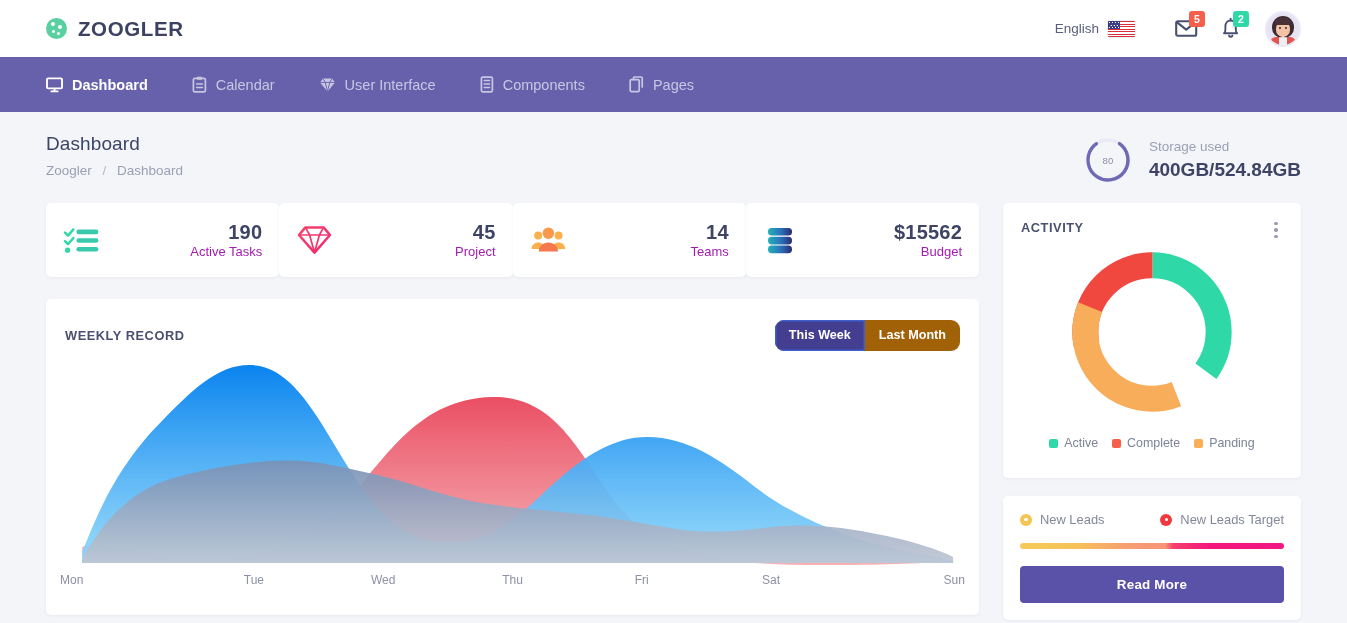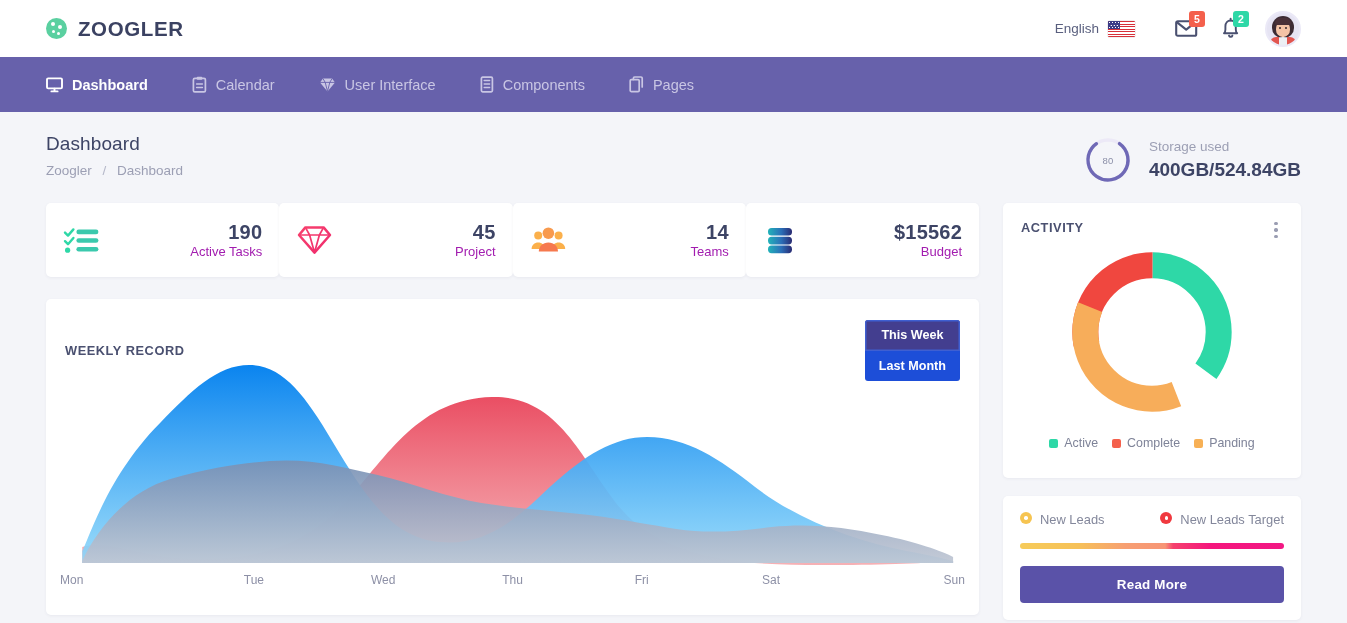--- a/index.html
+++ b/index.html
@@ -172,27 +172,27 @@
 
   .chart-panel { margin-top: 22px; height: 316px; position:relative; padding: 0; }
   .chart-head {
     display:flex; align-items:center;
     padding: 21px 19px 0 19px;
     justify-content: center;
   }
   .chart-title {
     font-size: 12.8px; font-weight: 700; letter-spacing:.55px; color:#4a5070;
   }
-  .toggle { margin-left:auto; display:flex; border-radius:3px; overflow:hidden;flex-direction:column; }
+  .toggle { margin-left:auto; display:flex; border-radius:9px; overflow:hidden; }
   .toggle button {
     font-family: inherit; font-size: 12.6px; font-weight: 700; color:#fff;
     border: none; cursor:pointer; padding: 9px 14px; line-height:1;
   }
   .toggle button.on { background:#433e8f; box-shadow: 0 0 0 1.5px #3f5fd1 inset; }
-  .toggle button.off { background:#1d4ed8; }
+  .toggle button.off { background:#a16207; }
 
   .chart-area { position:absolute; left:0; right:0; top:52px; height: 224px; }
   .chart-area svg { display:block; width:100%; height:100%; }
   .chart-xaxis {
     position:absolute; left:0; right:0; bottom: 28px;
     display:flex; padding: 0 14px;
   }
   .chart-xaxis span {
     flex:1; text-align:center; font-size:12px; color:#8d90a6;
   }
@@ -207,21 +207,21 @@
   .dots i { width:3.4px; height:3.4px; border-radius:50%; background:#9a9db2; display:block; }
 
   .donut-wrap { display:flex; justify-content:center; margin-top: 6px; }
   .legend { display:flex; justify-content:center; align-items:flex-start; gap:14px; margin-top: 16px; }
   .legend-item { display:flex; align-items:center; gap:6px; font-size:12.4px; color:#7e8398; }
   .legend-dot { width:9px; height:9px; border-radius:2px; display:block; flex:none; }
 
   
   .leads { margin-top: 18px; padding: 16px 17px 17px 17px; }
   .leads-legend { display:flex; align-items:center; }
-  .lead-item { display:flex; align-items:flex-start; gap:8px; font-size:12.9px; color:#83879b; }
+  .lead-item { display:flex; align-items:center; gap:8px; font-size:12.9px; color:#83879b; }
   .lead-item.target { margin-left: auto; }
   .ring-dot { width:12px; height:12px; border-radius:50%; display:flex; align-items:center; justify-content:center; flex:none;}
   .ring-dot i { width:3.6px; height:3.6px; border-radius:50%; background:#fff; display:block;}
   .lead-bar {
     margin-top: 16px; height: 6px; border-radius: 3px;
     background: linear-gradient(to right,
       #f6cb5a 0%, #f6c158 22%, #f79f72 40%, #f79576 55%,
       #f5416d 58%, #f5167d 72%, #f21884 100%);
   }
   .read-more {

